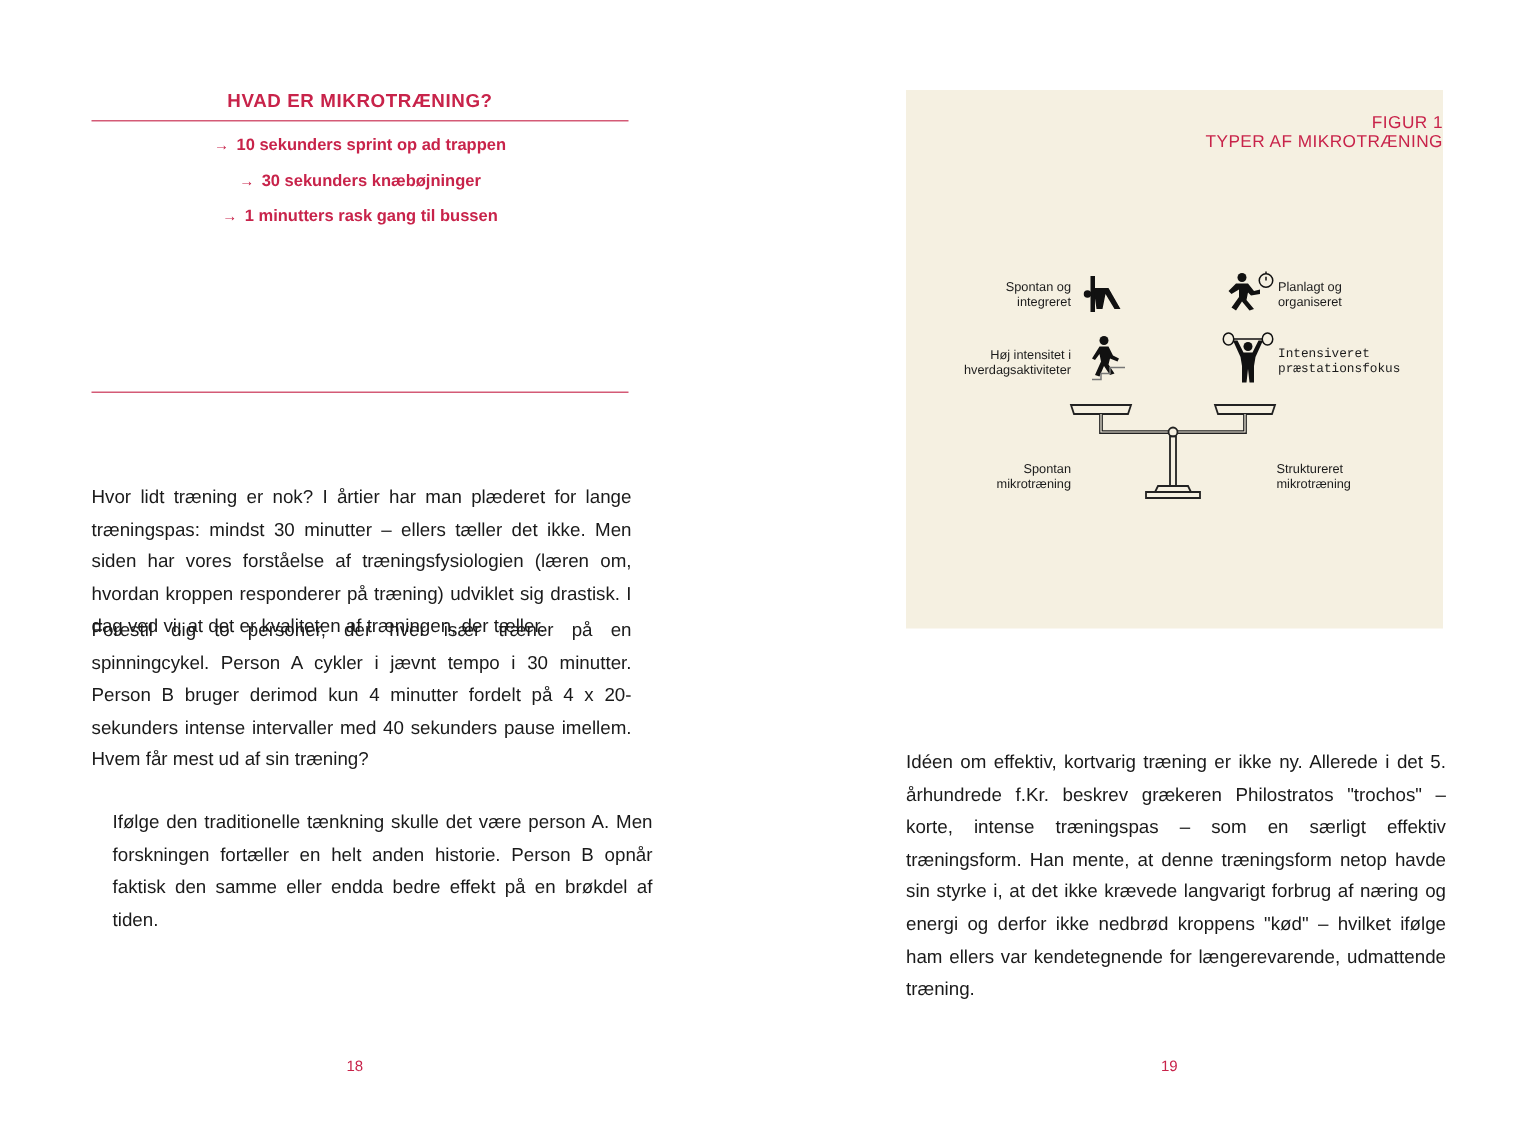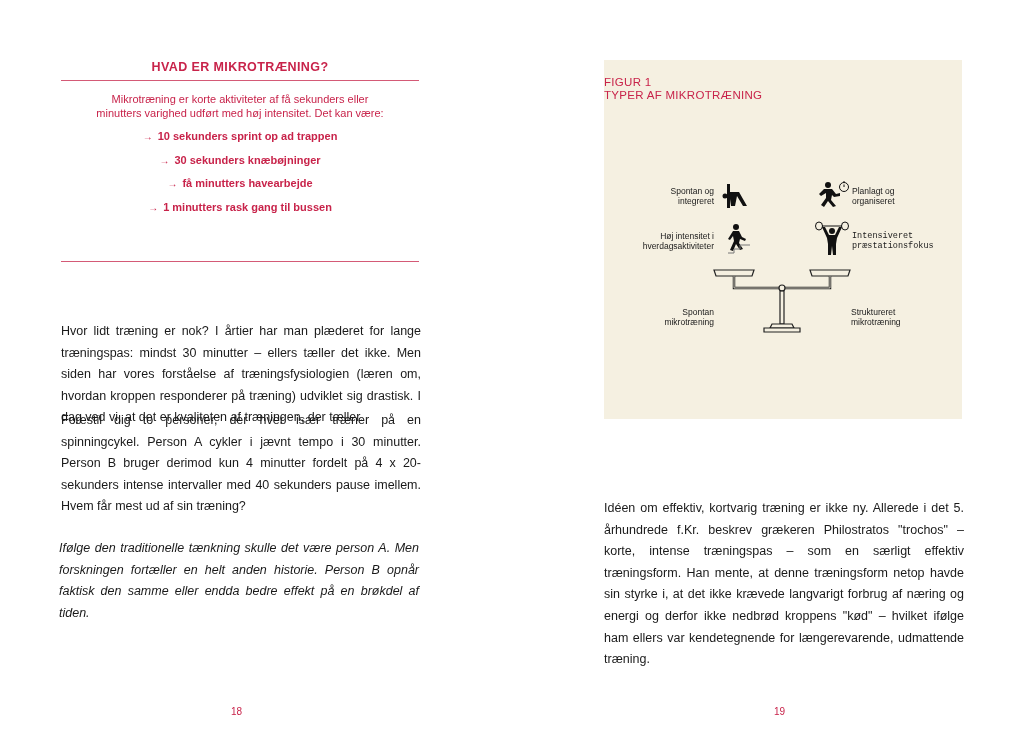--- a/index.html
+++ b/index.html
@@ -15,50 +15,45 @@
     .info-intro { font-size: 11px; line-height: 13.5px; margin: 12px 0 0 0; }
     .info-list { list-style: none; padding: 0; margin: 5px 0 0 0; font-size: 11px; font-weight: bold; }
     .info-list li { height: 23.7px; line-height: 22px; }
     .info-list .arrow { margin-right: 5px; font-size: 10px; }
     .rule-bottom { position: absolute; left: 61px; top: 261px; }
 
     
     .body-text { position: absolute; font-size: 12.5px; line-height: 21.6px; text-align: justify; margin: 0; width: 360px; }
     .p1 { left: 61px; top: 321px; }
     .p2 { left: 61px; top: 410px; }
-    .p3 { left: 59px; top: 538px; font-style: italic; }
+    .p3 { left: 75px; top: 538px; }
     .p4 { left: 604px; top: 498px; width: 360px; }
 
     .page-num { position: absolute; top: 706px; font-size: 10px; color: #c8234a; }
     .pn-left { left: 231px; }
     .pn-right { left: 774px; }
 
     
     .figure { position: absolute; left: 604px; top: 60px; width: 358px; height: 359px; background: #f5f0e1; }
-    .fig-title { position: absolute; top: 16px; width: 100%; text-align: left; color: #c8234a;
+    .fig-title { position: absolute; top: 16px; width: 100%; text-align: right; color: #c8234a;
                  font-size: 11.5px; line-height: 13px; letter-spacing: 0.3px; }
     .fig-label { position: absolute; font-size: 8.5px; line-height: 9.5px; color: #1a1a1a; }
     .fig-label.right-align { text-align: right; }
     .fig-icon { position: absolute; }
   </style>
 </head>
 <body>
 
 <div class="page page-left">
   <div class="info">
     <h3 class="info-title">HVAD ER MIKROTRÆNING?</h3>
     <div class="rule"></div>
-    <p class="info-intro">
-      <span>Mikrotræning er korte aktiviteter af få sekunders eller</span><br>
-      <span>minutters varighed udført med høj intensitet. Det kan være:</span>
-    </p>
     <ul class="info-list">
       <li><span class="arrow">→</span><span>10 sekunders sprint op ad trappen</span></li>
       <li><span class="arrow">→</span><span>30 sekunders knæbøjninger</span></li>
-      <li><span class="arrow">→</span><span>få minutters havearbejde</span></li>
       <li><span class="arrow">→</span><span>1 minutters rask gang til bussen</span></li>
     </ul>
   </div>
   <div class="rule rule-bottom"></div>
 
   <p class="body-text p1">Hvor lidt træning er nok? I årtier har man plæderet for lange træningspas: mindst 30 minutter – ellers tæller det ikke. Men siden har vores forståelse af træningsfysiologien (læren om, hvordan kroppen responderer på træning) udviklet sig drastisk. I dag ved vi, at det er kvaliteten af træningen, der tæller.</p>
   <p class="body-text p2">Forestil dig to personer, der hver især træner på en spinningcykel. Person A cykler i jævnt tempo i 30 minutter. Person B bruger derimod kun 4 minutter fordelt på 4 x 20-sekunders intense intervaller med 40 sekunders pause imellem. Hvem får mest ud af sin træning?</p>
   <p class="body-text p3">Ifølge den traditionelle tænkning skulle det være person A. Men forskningen fortæller en helt anden historie. Person B opnår faktisk den samme eller endda bedre effekt på en brøkdel af tiden.</p>
 
   <div class="page-num pn-left">18</div>

